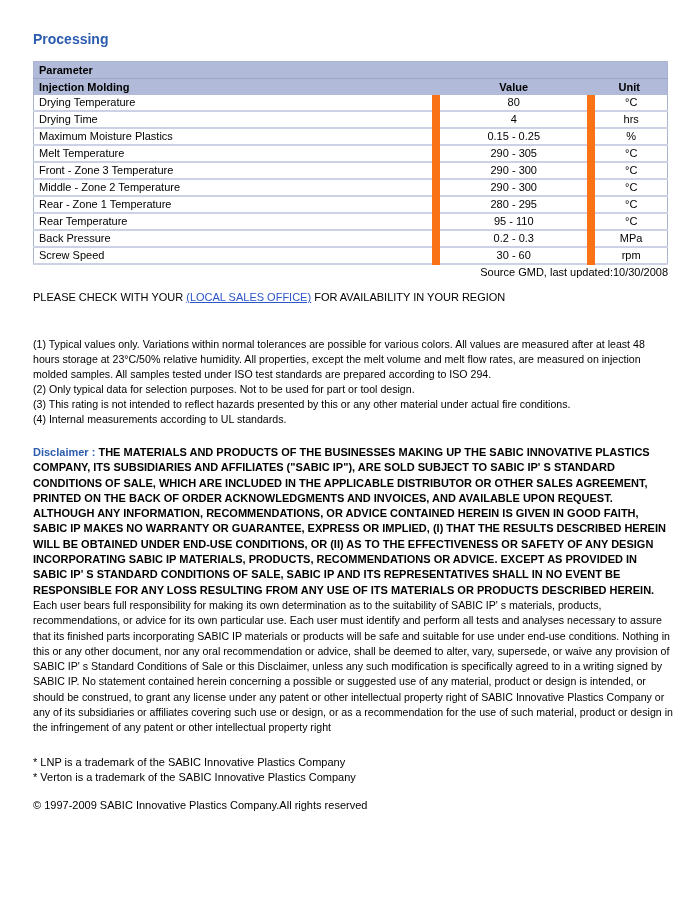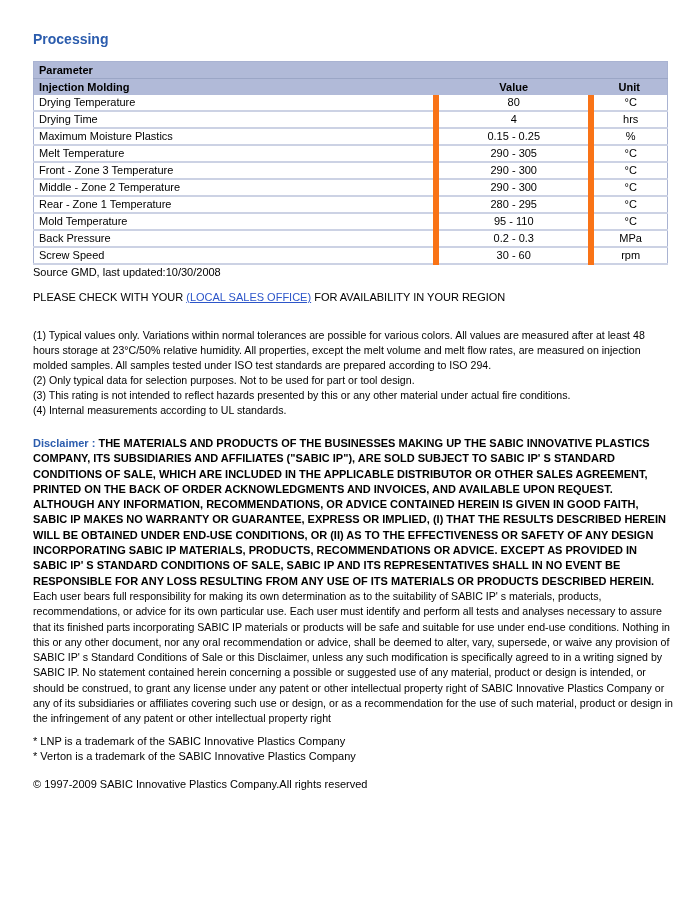--- a/index.html
+++ b/index.html
@@ -50,42 +50,42 @@
   }
   table.spec-table thead th.center { text-align: center; }
   table.spec-table tbody td {
     background: #ffffff;
     padding: 1px 5px;
     height: 13px;
     line-height: 13px;
     border-bottom: 2px solid #ccd2e4;
   }
   table.spec-table tbody td + td {
-    border-left: 6px solid #f97316;
+    border-left: 8px solid #f97316;
   }
   table.spec-table tbody td.center { text-align: center; }
   .source-line {
     width: 635px;
-    text-align: left;
+    text-align: right;
     font-size: 11px;
     margin-top: 1px;
   }
   .upper-note {
     font-size: 11px;
     margin: 0;
   }
   .upper-note.first { margin-top: 19px; }
   .upper-note.second { margin-top: 13px; }
   a.sales-link {
     color: #2c55c9;
     text-decoration: underline;
     cursor: pointer;
   }
   .footnotes {
-    margin-top: 25px;
+    margin-top: 34px;
     font-size: 10.6px;
     line-height: 15px;
     width: 640px;
   }
   .disclaimer {
     margin-top: 18px;
     font-size: 10.6px;
     line-height: 15.3px;
     width: 640px;
     text-align: left;
@@ -93,21 +93,21 @@
   .disclaimer .disclaimer-label {
     color: #2b5cad;
     font-weight: bold;
     font-size: 11px;
   }
   .disclaimer .disclaimer-bold {
     font-weight: bold;
     font-size: 11px;
   }
   .trademarks {
-    margin-top: 7px;
+    margin-top: 19px;
     font-size: 11px;
     line-height: 15px;
   }
   .copyright {
     margin-top: 14px;
     font-size: 11px;
   }
 </style>
 </head>
 <body>
@@ -162,21 +162,21 @@
         <td>Middle - Zone 2 Temperature</td>
         <td class="center">290 - 300</td>
         <td class="center">°C</td>
       </tr>
       <tr>
         <td>Rear - Zone 1 Temperature</td>
         <td class="center">280 - 295</td>
         <td class="center">°C</td>
       </tr>
       <tr>
-        <td>Mold Temperature</td>
+        <td>Rear Temperature</td>
         <td class="center">95 - 110</td>
         <td class="center">°C</td>
       </tr>
       <tr>
         <td>Back Pressure</td>
         <td class="center">0.2 - 0.3</td>
         <td class="center">MPa</td>
       </tr>
       <tr>
         <td>Screw Speed</td>

